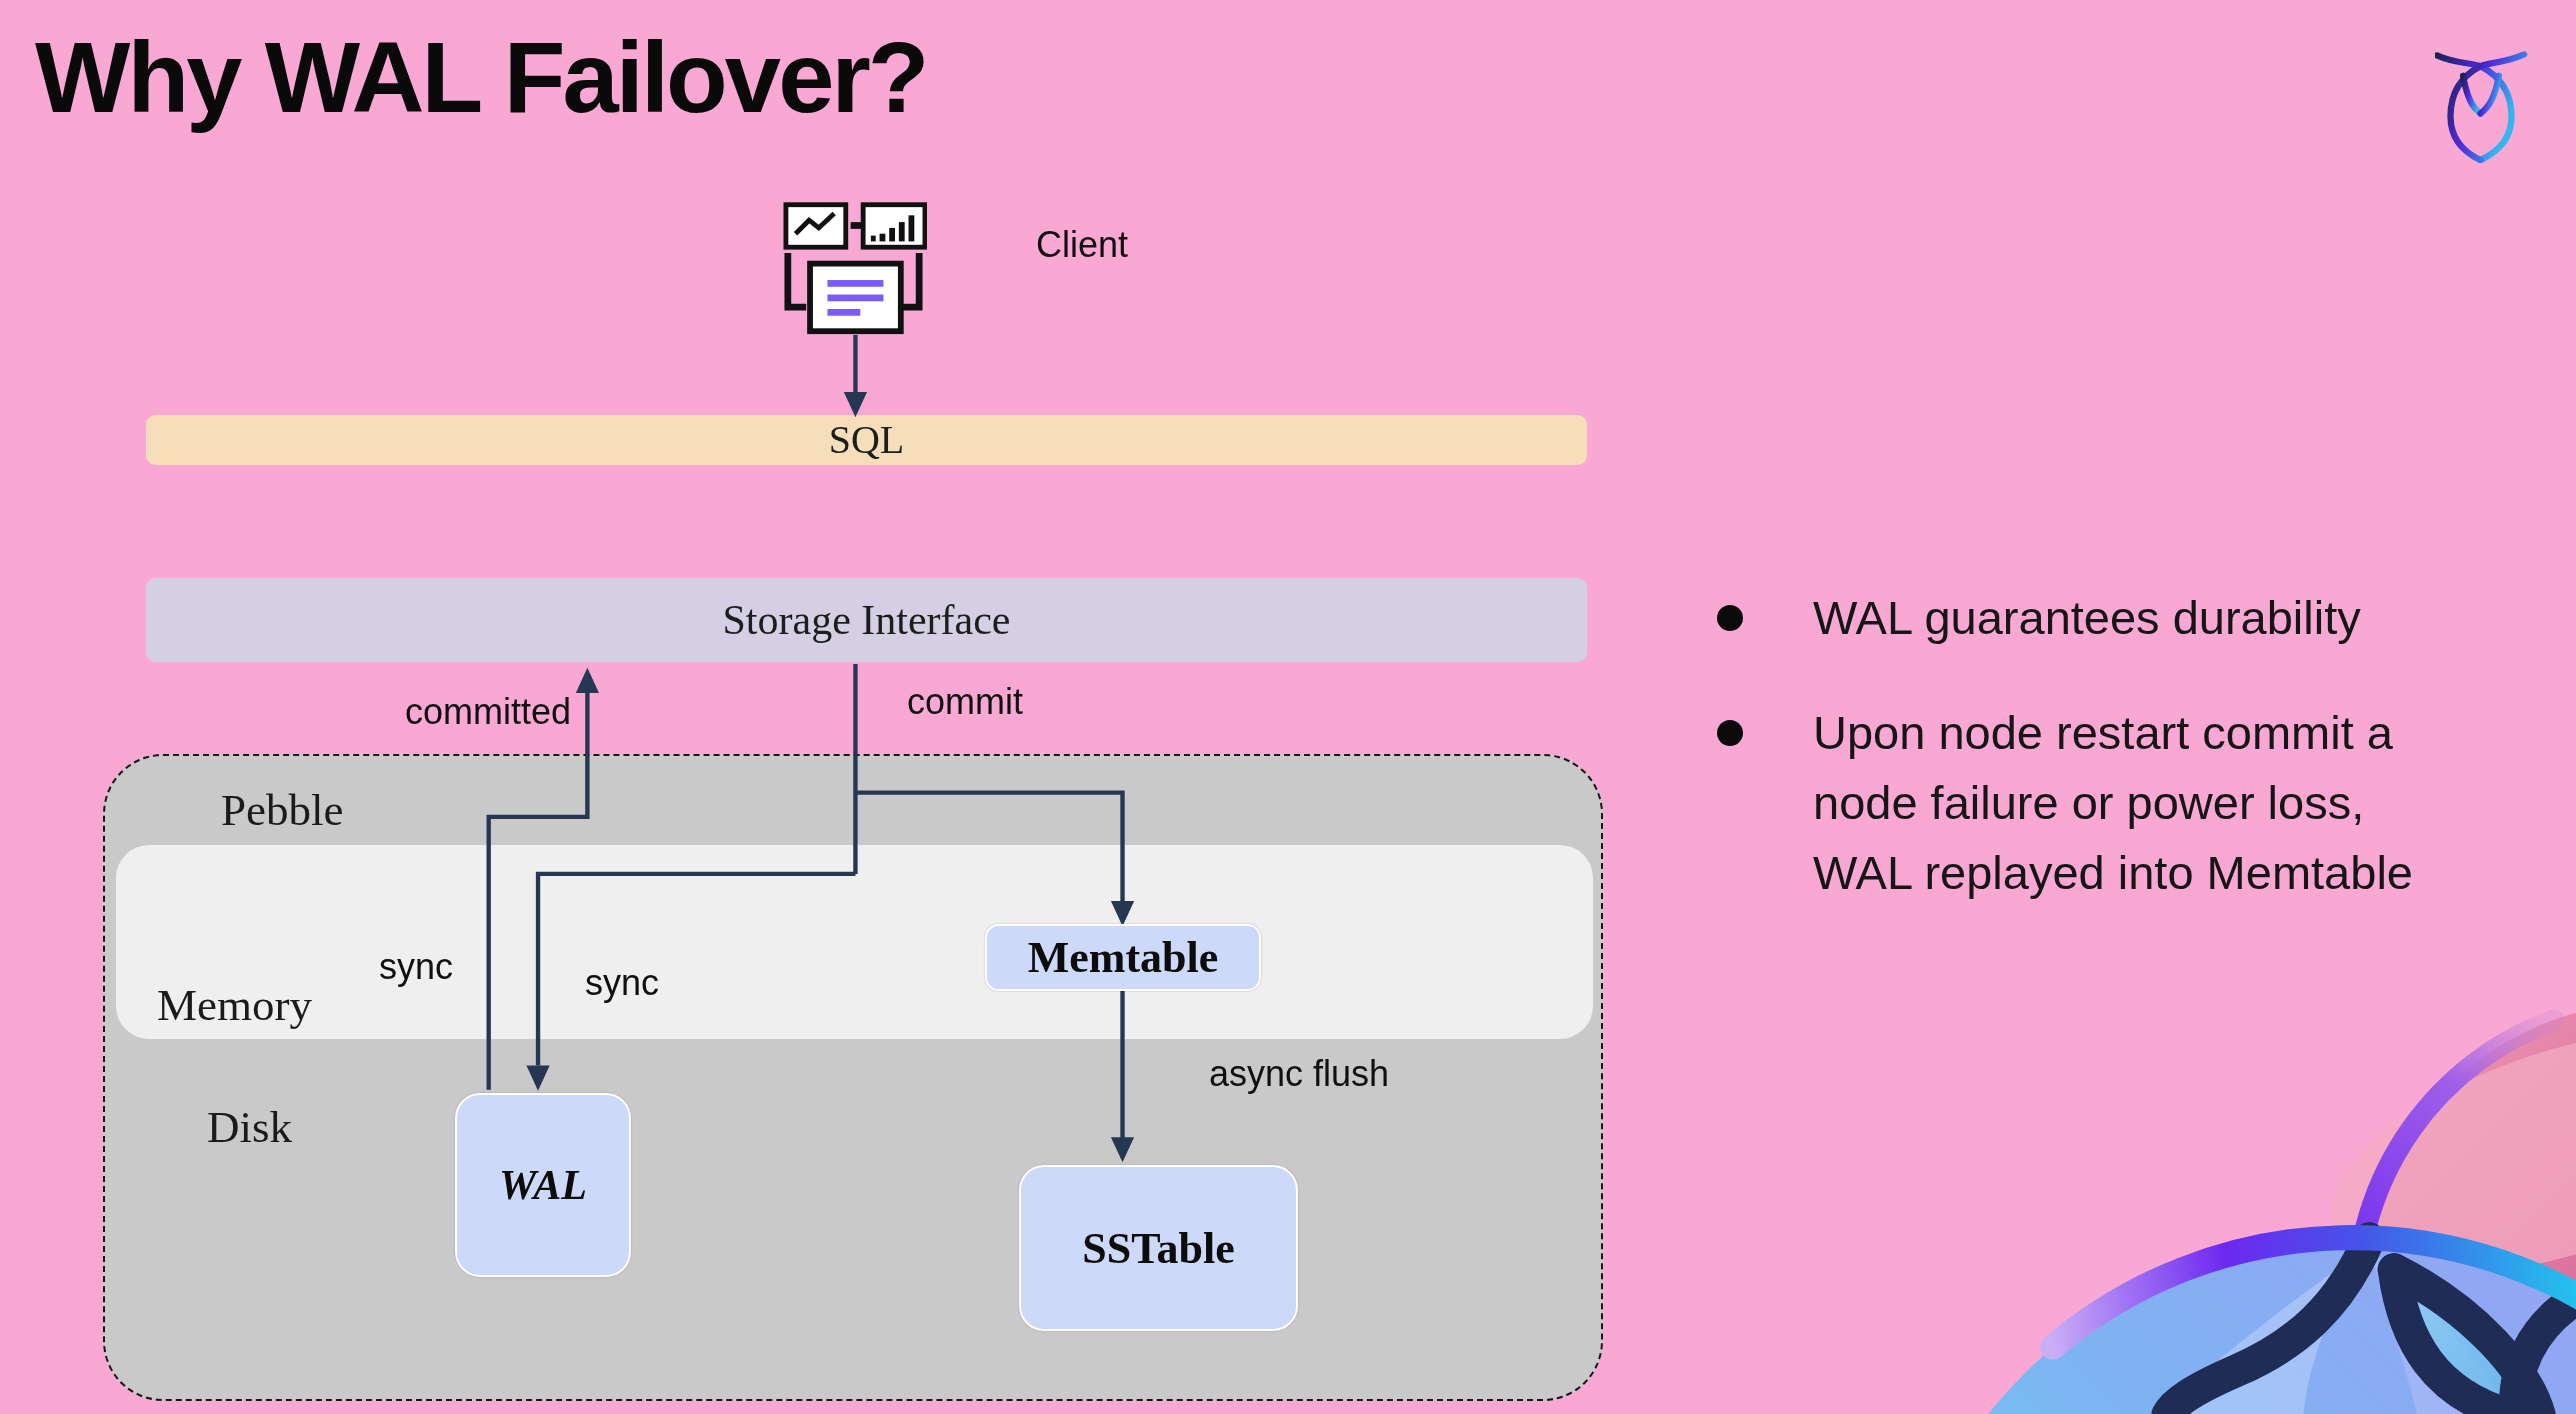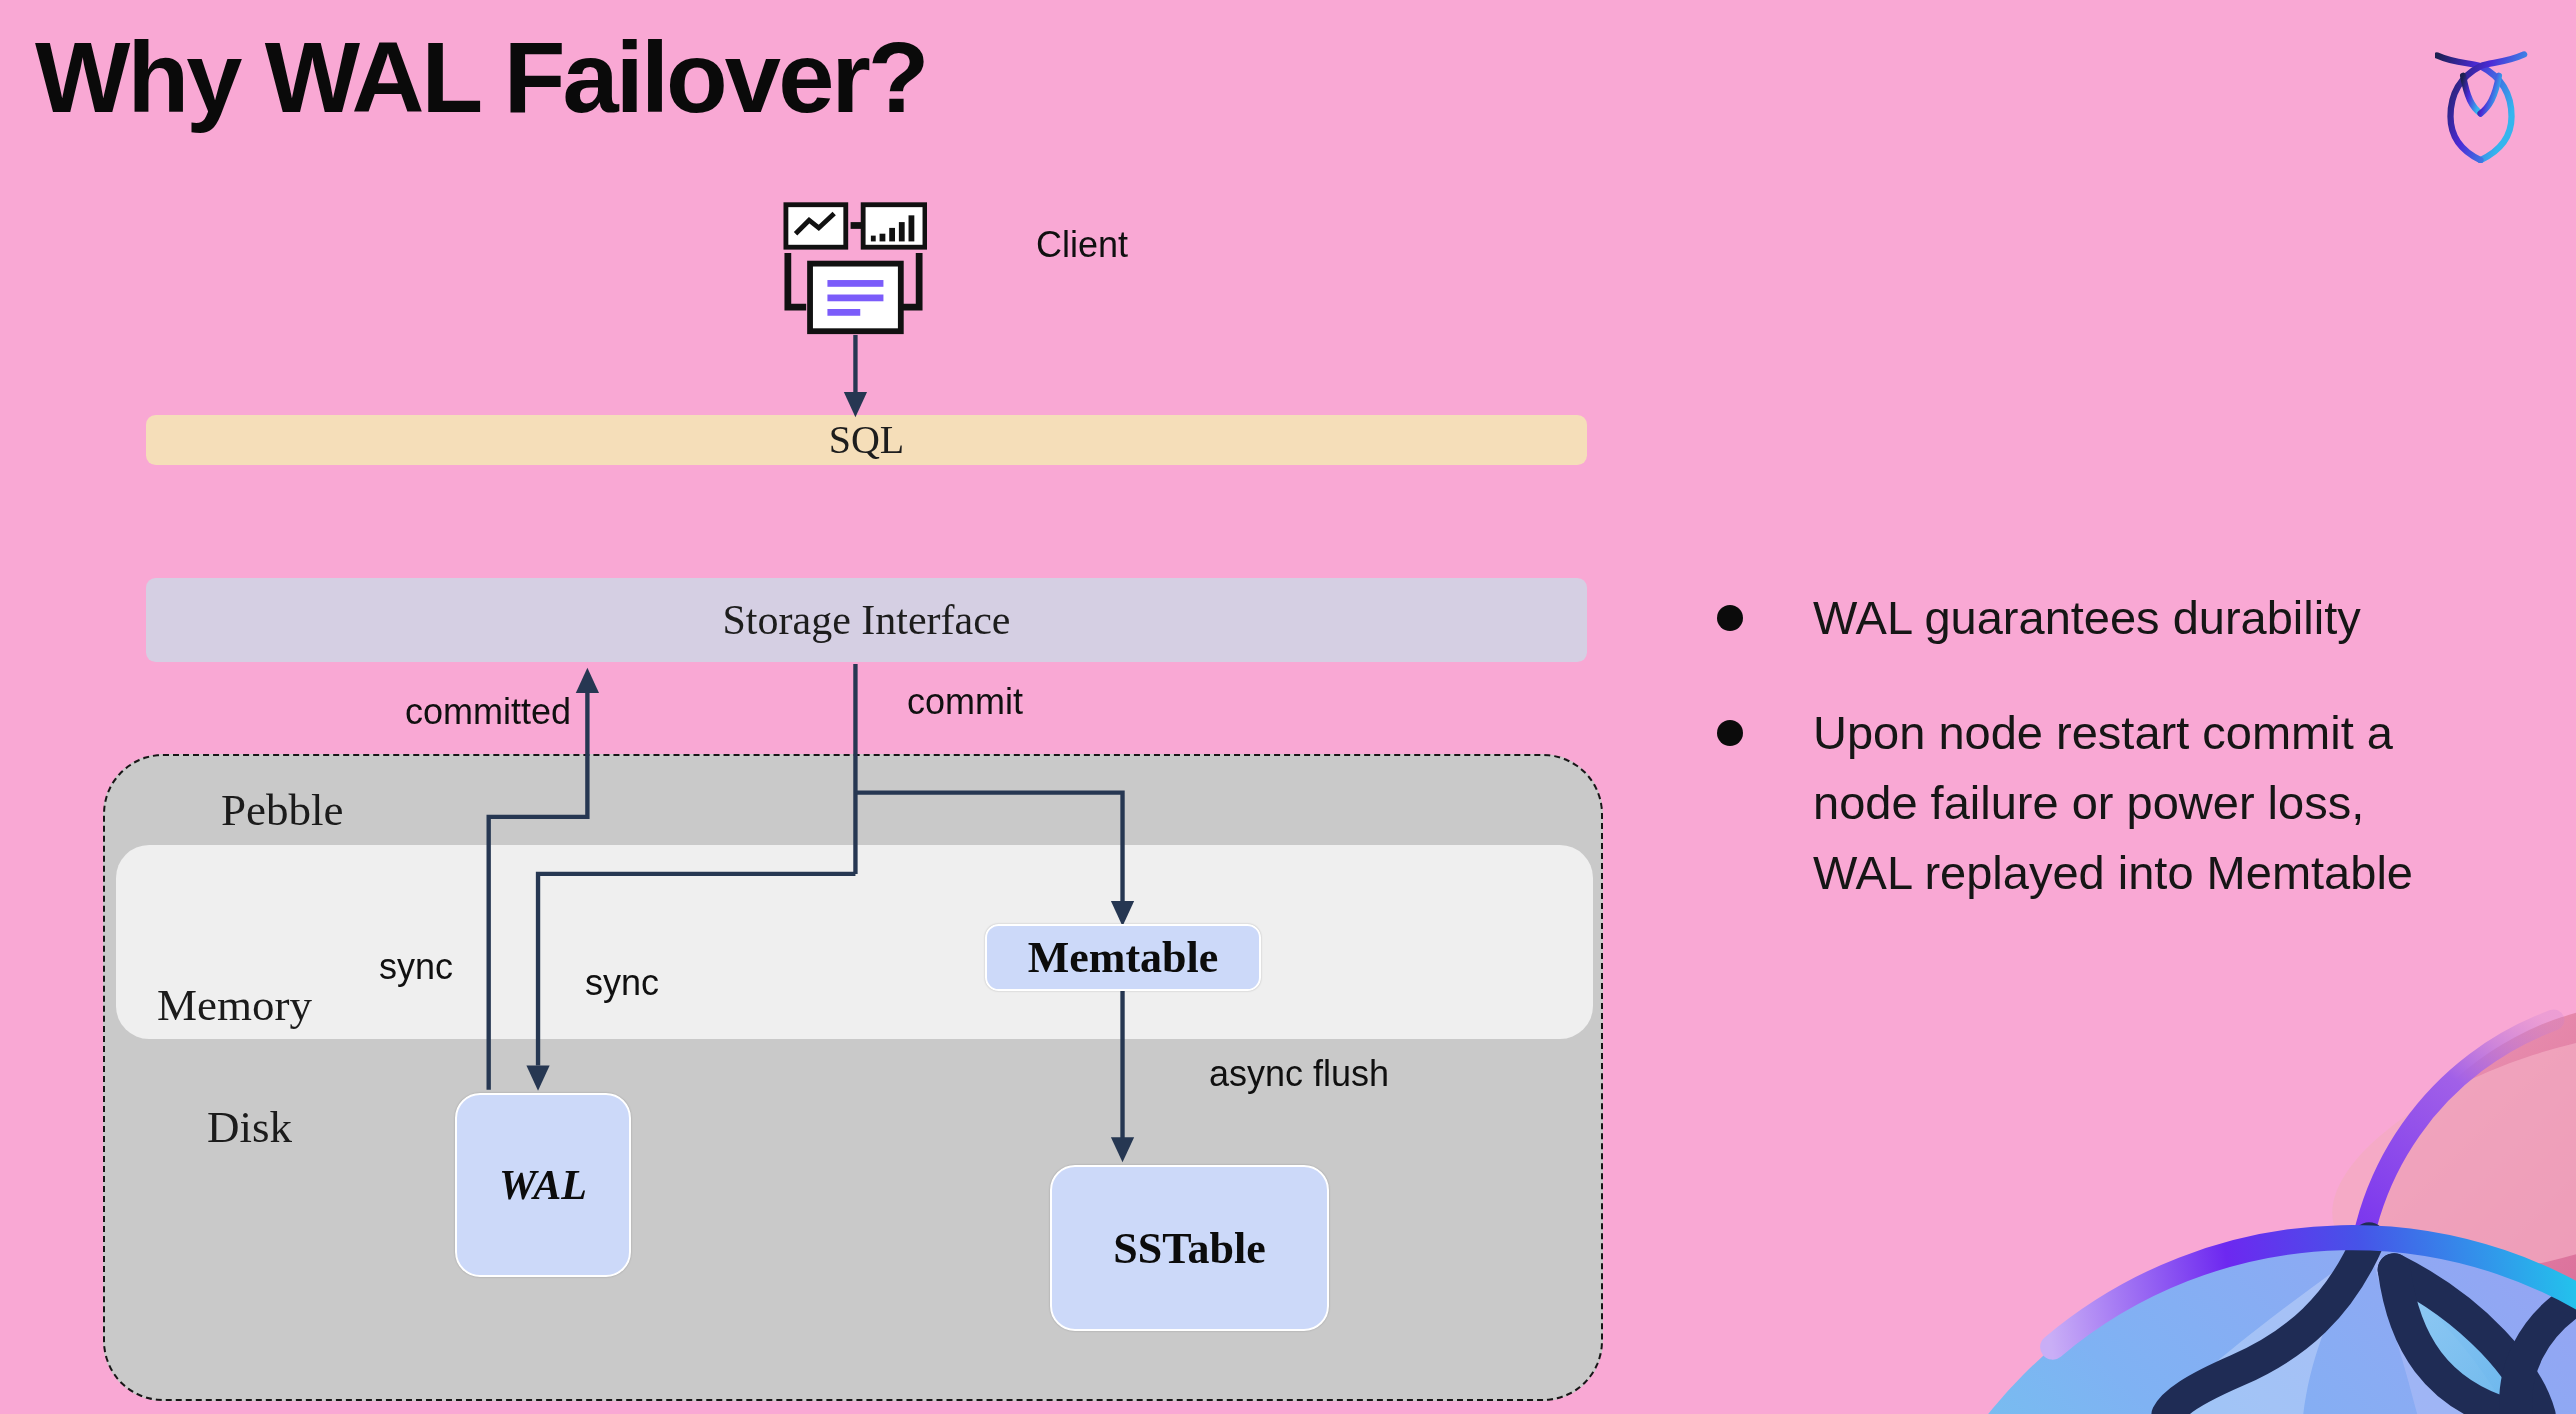--- a/index.html
+++ b/index.html
@@ -26,21 +26,21 @@
   .lbl-pebble{left:221px;top:784px;}
   .lbl-memory{left:157px;top:979px;}
   .lbl-disk{left:207px;top:1101px;}
 
   
   .node{border:2.9px solid #ffffff;box-sizing:border-box;display:flex;align-items:center;justify-content:center;
         font-family:"Liberation Serif",serif;font-weight:700;color:#0c0c0c;
         box-shadow:0 0 1.9px rgba(0,0,0,.25);}
   .node-wal{left:455px;top:1093px;width:176px;height:184px;border-radius:25px;font-size:42px;font-style:italic;}
   .node-memtable{left:985px;top:924px;width:276px;height:67px;border-radius:13.5px;font-size:44px;}
-  .node-sstable{left:1050px;top:1165px;width:279px;height:166px;border-radius:25px;font-size:44px;}
+  .node-sstable{left:1019px;top:1165px;width:279px;height:166px;border-radius:25px;font-size:44px;}
 
   
   .edge-label{font-size:36px;color:#101010;}
   .lbl-committed{left:405px;top:691px;}
   .lbl-commit{left:907px;top:681px;}
   .lbl-sync1{left:379px;top:946px;}
   .lbl-sync2{left:585px;top:962px;}
   .lbl-async{left:1209px;top:1053px;}
   .lbl-client{left:1036px;top:224px;font-size:36px;color:#101010;}
 

